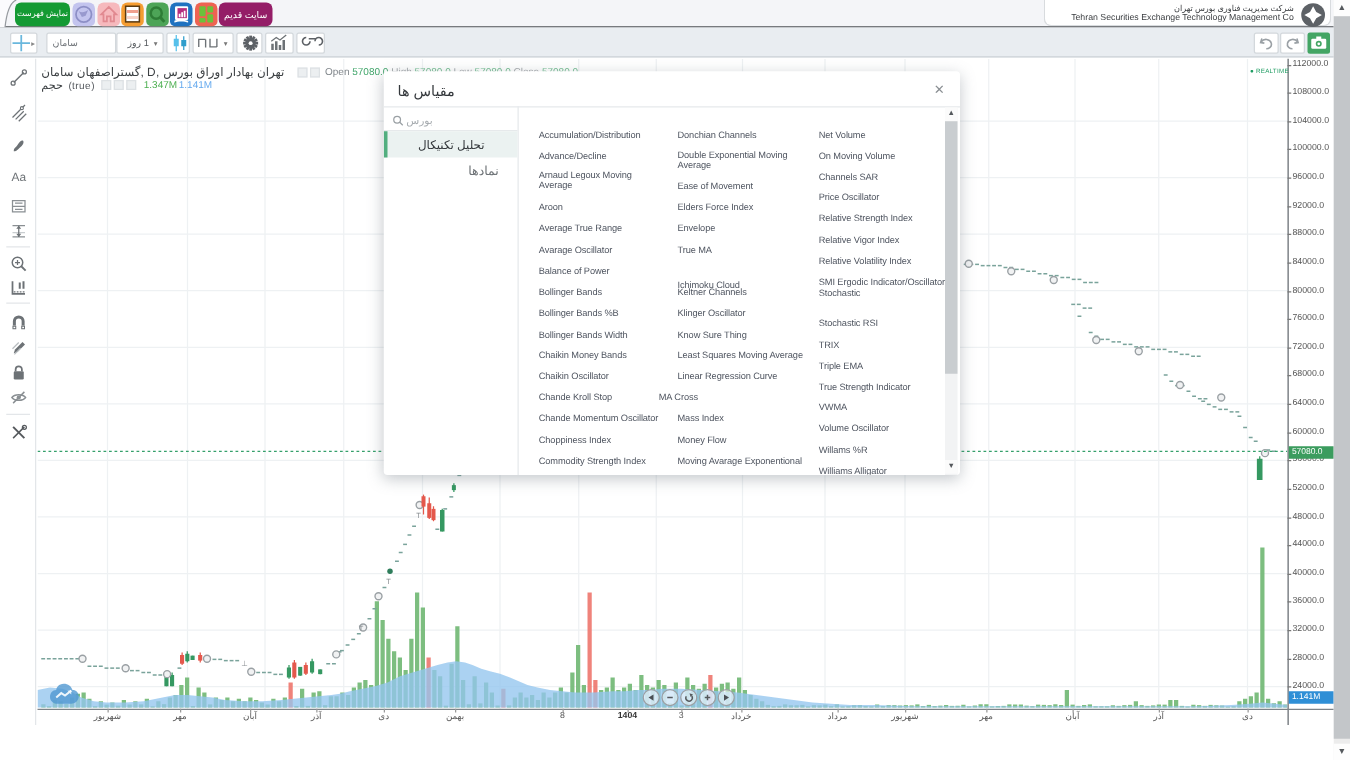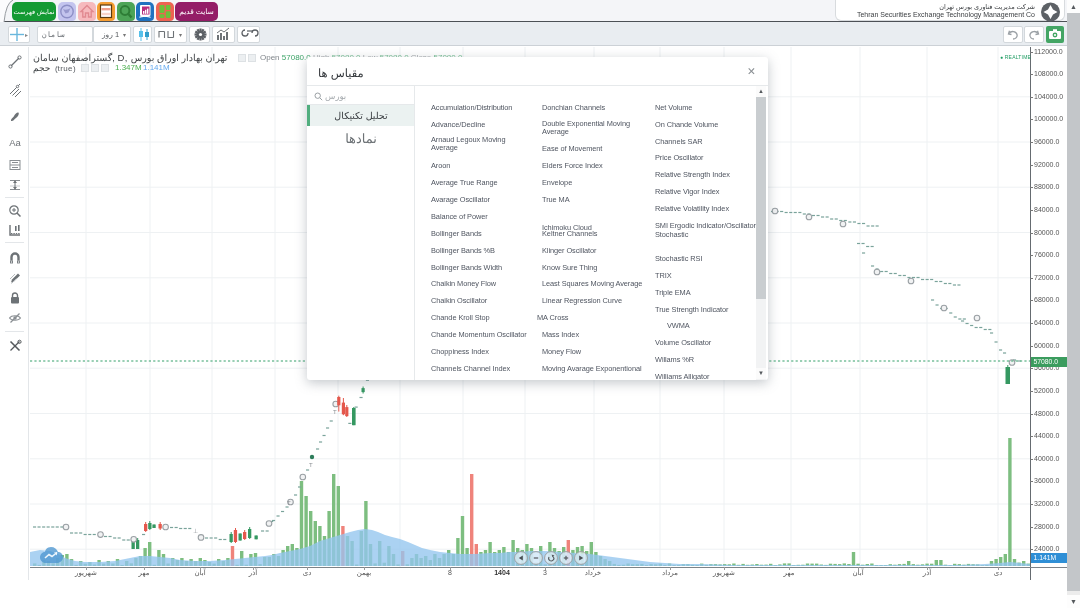--- a/index.html
+++ b/index.html
@@ -586,21 +586,21 @@
 <svg class="abs" style="left:1040px;top:2px" width="21" height="20" viewBox="0 0 21 20">
     <circle cx="10.5" cy="10" r="9.5" fill="#5d6166"></circle>
     <path d="M10.5 3 L13 7.5 L17.5 10 L13 12.5 L10.5 17 L8 12.5 L3.5 10 L8 7.5 Z" fill="#fff"></path>
   </svg>
 
 <div class="abs" style="left:0;top:22px;width:1067px;height:24px;background:#e9edf1;border-bottom:1px solid #ccd1d6"></div>
 <div class="abs" style="left:8px;top:26px;width:22px;height:17px;background:#fff;border:1px solid #d3d8dc;border-radius:2px;"><svg width="20" height="15" viewBox="0 0 20 15">
       <line x1="8" y1="1" x2="8" y2="14" stroke="#69b7dd" stroke-width="1.4"></line>
       <line x1="1" y1="7.5" x2="15" y2="7.5" stroke="#69b7dd" stroke-width="1.4"></line>
     </svg><span style="position:absolute;right:1px;top:4px;font-size:6px;color:#888">▸</span></div>
-<div class="abs" style="left:37px;top:26px;width:56px;height:17px;background:#fff;border:1px solid #d3d8dc;border-radius:2px;font-family:Liberation Mono, monospace;">
+<div class="abs" style="left:37px;top:26px;width:56px;height:17px;background:#fff;border:1px solid #d3d8dc;border-radius:2px;">
     <span style="position:absolute;left:4px;top:3px;font-size:7.5px;color:#6a6f74">سامان</span>
   </div>
 <div class="abs" style="left:93px;top:26px;width:38px;height:17px;background:#fff;border:1px solid #d3d8dc;border-radius:2px;">
     <span style="position:absolute;left:8px;top:3px;font-size:7.5px;color:#54585c">روز</span>
     <span style="position:absolute;left:21px;top:3px;font-size:7.5px;color:#54585c">1</span>
     <span style="position:absolute;right:4px;top:4px;font-size:6px;color:#777">▾</span>
   </div>
 <div class="abs" style="left:133px;top:26px;width:19px;height:17px;background:#fff;border:1px solid #d3d8dc;border-radius:2px;"><svg width="20" height="15" viewBox="0 0 20 15">
       <line x1="7" y1="1" x2="7" y2="14" stroke="#56c0ea" stroke-width="1"></line>
       <rect x="5" y="4" width="4" height="6" fill="#56c0ea"></rect>
@@ -729,67 +729,67 @@
   <div class="abs" style="left:107px;top:28px;width:1px;height:295px;background:#e6e9eb"></div>
   <svg class="abs" style="left:7px;top:35px" width="9" height="9" viewBox="0 0 9 9">
       <circle cx="3.7" cy="3.7" r="2.7" fill="none" stroke="#9aa0a4" stroke-width="1"></circle>
       <line x1="5.8" y1="5.8" x2="8.2" y2="8.2" stroke="#9aa0a4" stroke-width="1"></line>
     </svg>
   <div class="abs" style="left:18px;top:34px;font-size:8.5px;color:#a6abaf">بورس</div>
   <div class="abs" style="left:0;top:47px;width:107px;height:1px;background:#e6e9eb"></div>
   <div class="abs" style="left:0;top:48px;width:107px;height:21px;background:#ebf2f1"></div>
   <div class="abs" style="left:0;top:48px;width:3px;height:21px;background:#52ae7f"></div>
   <div class="abs" style="left:16px;top:53px;width:76px;font-size:9.5px;color:#34383c;text-align:center;direction:rtl">تحلیل تکنیکال</div>
-  <div class="abs" style="left:16px;top:74px;width:76px;font-size:13px;color:#6d7276;text-align:center;direction:rtl">نمادها</div>
+  <div class="abs" style="left:16px;top:74px;width:76px;font-size:10px;color:#6d7276;text-align:right;direction:rtl">نمادها</div>
   <div class="abs" style="left:124px;top:46.0px;width:110px;font-size:7.4px;white-space:nowrap;letter-spacing:-0.08px;color:#4f5560">Accumulation/Distribution</div>
     <div class="abs" style="left:124px;top:63.0px;width:110px;font-size:7.4px;white-space:nowrap;letter-spacing:-0.08px;color:#4f5560">Advance/Decline</div>
     <div class="abs" style="left:124px;top:79.0px;width:88px;font-size:7.4px;line-height:8.3px;letter-spacing:-0.08px;color:#4f5560">Arnaud Legoux Moving Average</div>
     <div class="abs" style="left:124px;top:104.0px;width:110px;font-size:7.4px;white-space:nowrap;letter-spacing:-0.08px;color:#4f5560">Aroon</div>
     <div class="abs" style="left:124px;top:121.0px;width:110px;font-size:7.4px;white-space:nowrap;letter-spacing:-0.08px;color:#4f5560">Average True Range</div>
     <div class="abs" style="left:124px;top:138.0px;width:110px;font-size:7.4px;white-space:nowrap;letter-spacing:-0.08px;color:#4f5560">Avarage Oscillator</div>
     <div class="abs" style="left:124px;top:155.0px;width:110px;font-size:7.4px;white-space:nowrap;letter-spacing:-0.08px;color:#4f5560">Balance of Power</div>
     <div class="abs" style="left:124px;top:172.0px;width:110px;font-size:7.4px;white-space:nowrap;letter-spacing:-0.08px;color:#4f5560">Bollinger Bands</div>
     <div class="abs" style="left:124px;top:189.0px;width:110px;font-size:7.4px;white-space:nowrap;letter-spacing:-0.08px;color:#4f5560">Bollinger Bands %B</div>
     <div class="abs" style="left:124px;top:206.0px;width:110px;font-size:7.4px;white-space:nowrap;letter-spacing:-0.08px;color:#4f5560">Bollinger Bands Width</div>
-    <div class="abs" style="left:124px;top:222.0px;width:110px;font-size:7.4px;white-space:nowrap;letter-spacing:-0.08px;color:#4f5560">Chaikin Money Flow</div>
+    <div class="abs" style="left:124px;top:222.0px;width:110px;font-size:7.4px;white-space:nowrap;letter-spacing:-0.08px;color:#4f5560">Chaikin Money Bands</div>
     <div class="abs" style="left:124px;top:239.0px;width:110px;font-size:7.4px;white-space:nowrap;letter-spacing:-0.08px;color:#4f5560">Chaikin Oscillator</div>
     <div class="abs" style="left:124px;top:256.0px;width:110px;font-size:7.4px;white-space:nowrap;letter-spacing:-0.08px;color:#4f5560">Chande Kroll Stop</div>
     <div class="abs" style="left:124px;top:273.0px;width:110px;font-size:7.4px;white-space:nowrap;letter-spacing:-0.08px;color:#4f5560">Chande Momentum Oscillator</div>
     <div class="abs" style="left:124px;top:290.0px;width:110px;font-size:7.4px;white-space:nowrap;letter-spacing:-0.08px;color:#4f5560">Choppiness Index</div>
-    <div class="abs" style="left:124px;top:307.0px;width:110px;font-size:7.4px;white-space:nowrap;letter-spacing:-0.08px;color:#4f5560">Channels Channel Index</div>
+    <div class="abs" style="left:124px;top:307.0px;width:110px;font-size:7.4px;white-space:nowrap;letter-spacing:-0.08px;color:#4f5560">Commodity Strength Index</div>
     <div class="abs" style="left:235px;top:46.0px;width:110px;font-size:7.4px;white-space:nowrap;letter-spacing:-0.08px;color:#4f5560">Donchian Channels</div>
     <div class="abs" style="left:235px;top:63.0px;width:88px;font-size:7.4px;line-height:8.3px;letter-spacing:-0.08px;color:#4f5560">Double Exponential Moving Average</div>
     <div class="abs" style="left:235px;top:87.0px;width:110px;font-size:7.4px;white-space:nowrap;letter-spacing:-0.08px;color:#4f5560">Ease of Movement</div>
     <div class="abs" style="left:235px;top:104.0px;width:110px;font-size:7.4px;white-space:nowrap;letter-spacing:-0.08px;color:#4f5560">Elders Force Index</div>
     <div class="abs" style="left:235px;top:121.0px;width:110px;font-size:7.4px;white-space:nowrap;letter-spacing:-0.08px;color:#4f5560">Envelope</div>
     <div class="abs" style="left:235px;top:138.0px;width:110px;font-size:7.4px;white-space:nowrap;letter-spacing:-0.08px;color:#4f5560">True MA</div>
     <div class="abs" style="left:235px;top:166px;width:110px;font-size:7.4px;white-space:nowrap;letter-spacing:-0.08px;color:#4f5560">Ichimoku Cloud</div>
     <div class="abs" style="left:235px;top:172.0px;width:110px;font-size:7.4px;white-space:nowrap;letter-spacing:-0.08px;color:#4f5560">Keltner Channels</div>
     <div class="abs" style="left:235px;top:189.0px;width:110px;font-size:7.4px;white-space:nowrap;letter-spacing:-0.08px;color:#4f5560">Klinger Oscillator</div>
     <div class="abs" style="left:235px;top:206.0px;width:110px;font-size:7.4px;white-space:nowrap;letter-spacing:-0.08px;color:#4f5560">Know Sure Thing</div>
     <div class="abs" style="left:235px;top:222.0px;width:110px;font-size:7.4px;white-space:nowrap;letter-spacing:-0.08px;color:#4f5560">Least Squares Moving Average</div>
     <div class="abs" style="left:235px;top:239.0px;width:110px;font-size:7.4px;white-space:nowrap;letter-spacing:-0.08px;color:#4f5560">Linear Regression Curve</div>
-    <div class="abs" style="left:230px;top:256.0px;width:110px;font-size:7.4px;white-space:nowrap;letter-spacing:-0.08px;color:#4f5560">MA Cross</div>
+    <div class="abs" style="left:220px;top:256.0px;width:110px;font-size:7.4px;white-space:nowrap;letter-spacing:-0.08px;color:#4f5560">MA Cross</div>
     <div class="abs" style="left:235px;top:273.0px;width:110px;font-size:7.4px;white-space:nowrap;letter-spacing:-0.08px;color:#4f5560">Mass Index</div>
     <div class="abs" style="left:235px;top:290.0px;width:110px;font-size:7.4px;white-space:nowrap;letter-spacing:-0.08px;color:#4f5560">Money Flow</div>
     <div class="abs" style="left:235px;top:307.0px;width:110px;font-size:7.4px;white-space:nowrap;letter-spacing:-0.08px;color:#4f5560">Moving Avarage Exponentional</div>
     <div class="abs" style="left:348px;top:46.0px;width:110px;font-size:7.4px;white-space:nowrap;letter-spacing:-0.08px;color:#4f5560">Net Volume</div>
-    <div class="abs" style="left:348px;top:62.8px;width:110px;font-size:7.4px;white-space:nowrap;letter-spacing:-0.08px;color:#4f5560">On Chande Volume</div>
+    <div class="abs" style="left:348px;top:62.8px;width:110px;font-size:7.4px;white-space:nowrap;letter-spacing:-0.08px;color:#4f5560">On Moving Volume</div>
     <div class="abs" style="left:348px;top:79.6px;width:110px;font-size:7.4px;white-space:nowrap;letter-spacing:-0.08px;color:#4f5560">Channels SAR</div>
     <div class="abs" style="left:348px;top:96.4px;width:110px;font-size:7.4px;white-space:nowrap;letter-spacing:-0.08px;color:#4f5560">Price Oscillator</div>
     <div class="abs" style="left:348px;top:113.2px;width:110px;font-size:7.4px;white-space:nowrap;letter-spacing:-0.08px;color:#4f5560">Relative Strength Index</div>
     <div class="abs" style="left:348px;top:130.0px;width:110px;font-size:7.4px;white-space:nowrap;letter-spacing:-0.08px;color:#4f5560">Relative Vigor Index</div>
     <div class="abs" style="left:348px;top:146.8px;width:110px;font-size:7.4px;white-space:nowrap;letter-spacing:-0.08px;color:#4f5560">Relative Volatility Index</div>
     <div class="abs" style="left:348px;top:163.6px;width:110px;font-size:7.4px;white-space:nowrap;letter-spacing:-0.08px;color:#4f5560">SMI Ergodic Indicator/Oscillator</div>
     <div class="abs" style="left:348px;top:173px;width:110px;font-size:7.4px;white-space:nowrap;letter-spacing:-0.08px;color:#4f5560">Stochastic</div>
     <div class="abs" style="left:348px;top:197.2px;width:110px;font-size:7.4px;white-space:nowrap;letter-spacing:-0.08px;color:#4f5560">Stochastic RSI</div>
     <div class="abs" style="left:348px;top:214.0px;width:110px;font-size:7.4px;white-space:nowrap;letter-spacing:-0.08px;color:#4f5560">TRIX</div>
     <div class="abs" style="left:348px;top:230.8px;width:110px;font-size:7.4px;white-space:nowrap;letter-spacing:-0.08px;color:#4f5560">Triple EMA</div>
     <div class="abs" style="left:348px;top:247.6px;width:110px;font-size:7.4px;white-space:nowrap;letter-spacing:-0.08px;color:#4f5560">True Strength Indicator</div>
-    <div class="abs" style="left:360px;top:264.4px;width:110px;font-size:7.4px;white-space:nowrap;letter-spacing:-0.08px;color:#4f5560">VWMA</div>
+    <div class="abs" style="left:348px;top:264.4px;width:110px;font-size:7.4px;white-space:nowrap;letter-spacing:-0.08px;color:#4f5560">VWMA</div>
     <div class="abs" style="left:348px;top:281.2px;width:110px;font-size:7.4px;white-space:nowrap;letter-spacing:-0.08px;color:#4f5560">Volume Oscillator</div>
     <div class="abs" style="left:348px;top:298.0px;width:110px;font-size:7.4px;white-space:nowrap;letter-spacing:-0.08px;color:#4f5560">Willams %R</div>
     <div class="abs" style="left:348px;top:314.8px;width:110px;font-size:7.4px;white-space:nowrap;letter-spacing:-0.08px;color:#4f5560">Williams Alligator</div>
   <div class="abs" style="left:449px;top:29px;width:10px;height:294px;background:#f2f3f4"></div>
   <div class="abs" style="left:449px;top:29px;width:10px;height:11px;background:#fbfbfb;color:#55595d;font-size:6px;text-align:center;line-height:11px">▲</div>
   <div class="abs" style="left:449px;top:40px;width:10px;height:202px;background:#c9cdd0"></div>
   <div class="abs" style="left:449px;top:311px;width:10px;height:11px;background:#fbfbfb;color:#55595d;font-size:6px;text-align:center;line-height:11px">▼</div>
 </div>
 
 <div class="abs" style="left:1067px;top:0;width:13px;height:608px;background:#ececec"></div>

